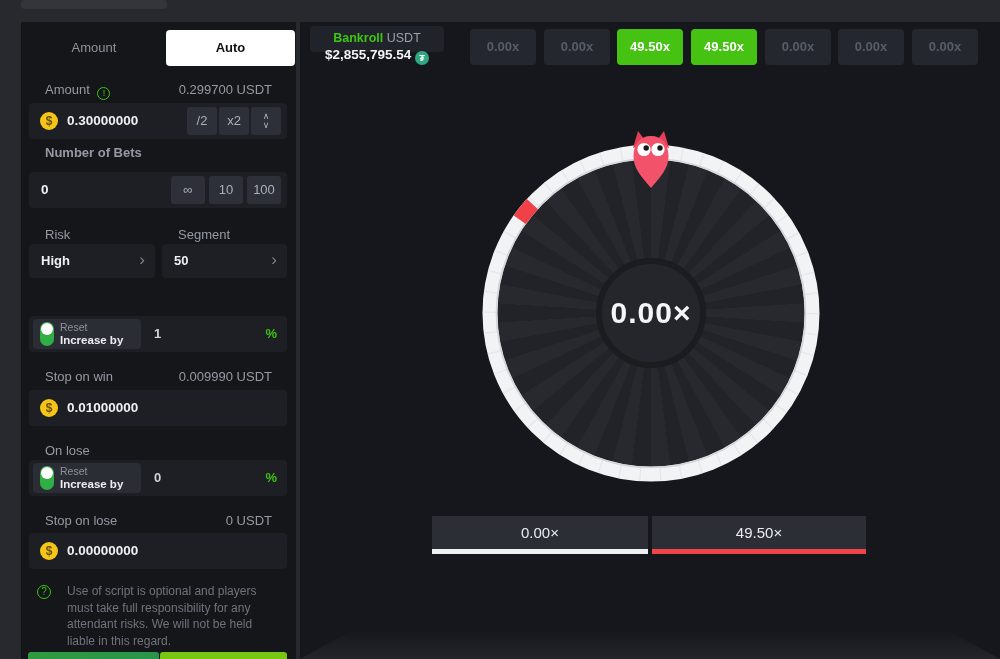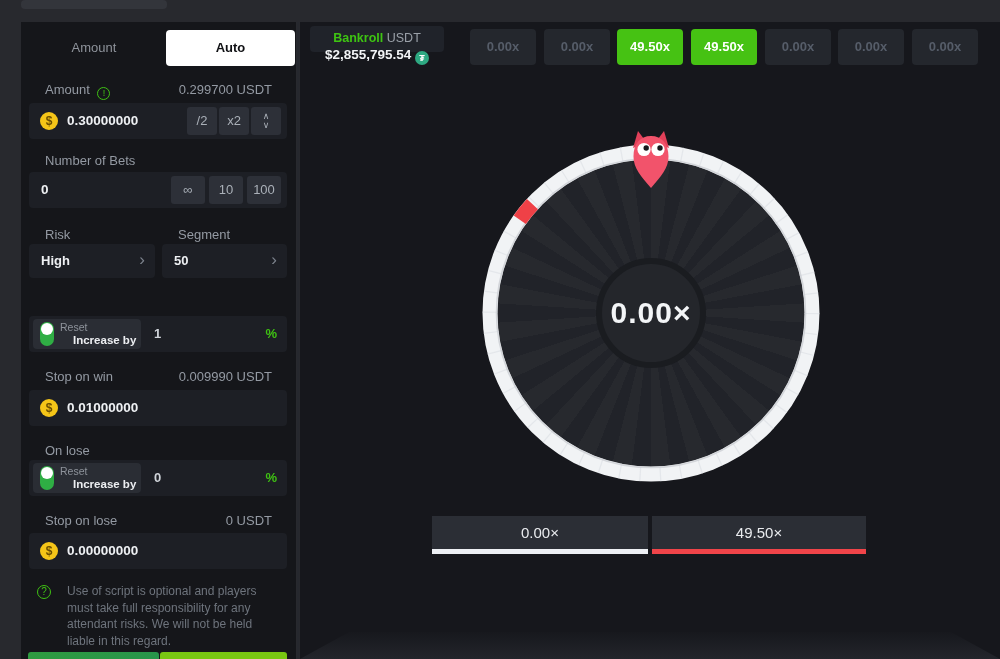--- a/index.html
+++ b/index.html
@@ -48,21 +48,21 @@
 
   .toggleline { position:absolute; left:8px; width:258px; height:36px; background:#1d1f25; border-radius:4px; }
   .togglebox { position:absolute; left:4px; top:3px; width:108px; height:30px; background:#2a2d34;
                border-radius:4px; cursor:pointer; }
   .vswitch { position:absolute; left:7px; top:3px; width:14px; height:24px; border-radius:7px;
              background:#2fae44; }
   .vswitch .knob { position:absolute; left:1px; top:1px; width:12px; height:12px; border-radius:50%;
                    background:#ffffff; }
   .toglabels { position:absolute; left:27px; top:2px; }
   .toglabels .l1 { font-size:10.5px; color:#8e939b; line-height:13px; }
-  .toglabels .l2 { font-size:11.5px; color:#eceef1; font-weight:600; line-height:13px;margin-left:13px; }
+  .toglabels .l2 { font-size:11.5px; color:#eceef1; font-weight:600; line-height:13px; }
   .togval { position:absolute; left:125px; top:0; height:36px; line-height:36px; font-size:13px;
             font-weight:bold; color:#cfd3d9; }
   .togunit { position:absolute; right:10px; top:0; height:36px; line-height:36px; font-size:13px;
              font-weight:bold; color:#3fc213; }
 
   .disclaimer { position:absolute; left:16px; top:561px; width:246px; }
   .qicon { position:absolute; left:0; top:2px; width:14px; height:14px; border:1.5px solid #3fc213;
            border-radius:50%; color:#3fc213; font-size:10px; line-height:12px; text-align:center; }
   .dtext { margin-left:30px; font-size:12px; line-height:16.5px; color:#6e747d; }
 
@@ -131,21 +131,21 @@
       <span class="coin">$</span>
       <span class="inval">0.30000000</span>
       <span class="minibtn" style="right:70px;width:30px;">/2</span>
       <span class="minibtn" style="right:38px;width:30px;">x2</span>
       <span class="stepper" style="right:6px;">
         <span class="up">∧</span>
         <span class="dn">∨</span>
       </span>
     </div>
 
-    <div class="lblrow" style="top:131px;">
+    <div class="lblrow" style="top:123px;font-weight:bold;">
       <span>Number of Bets</span>
     </div>
     <div class="inputrow" style="top:150px;">
       <span class="inval noicon">0</span>
       <span class="minibtn" style="right:82px;width:34px;">∞</span>
       <span class="minibtn" style="right:44px;width:34px;">10</span>
       <span class="minibtn" style="right:6px;width:34px;">100</span>
     </div>
 
     <div class="lblrow" style="top:205px;">

